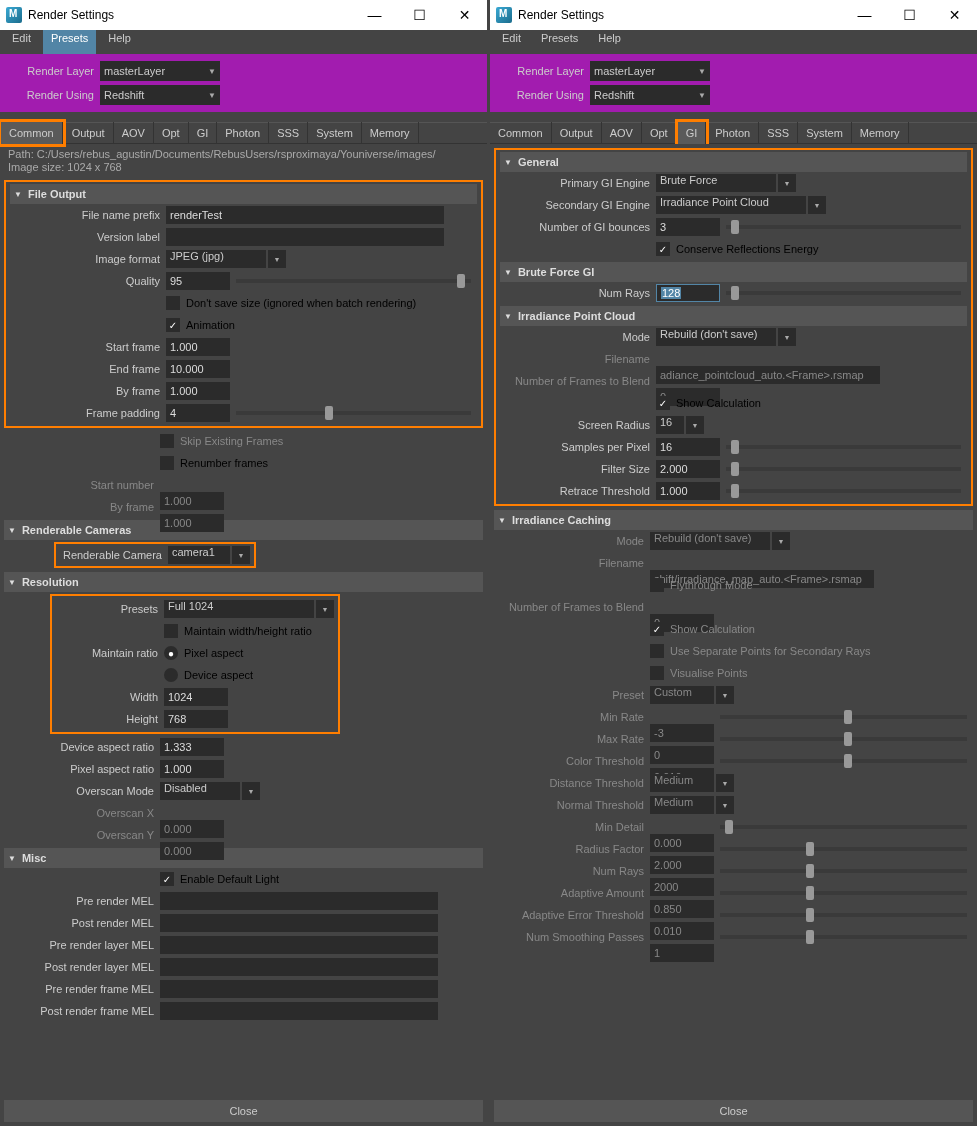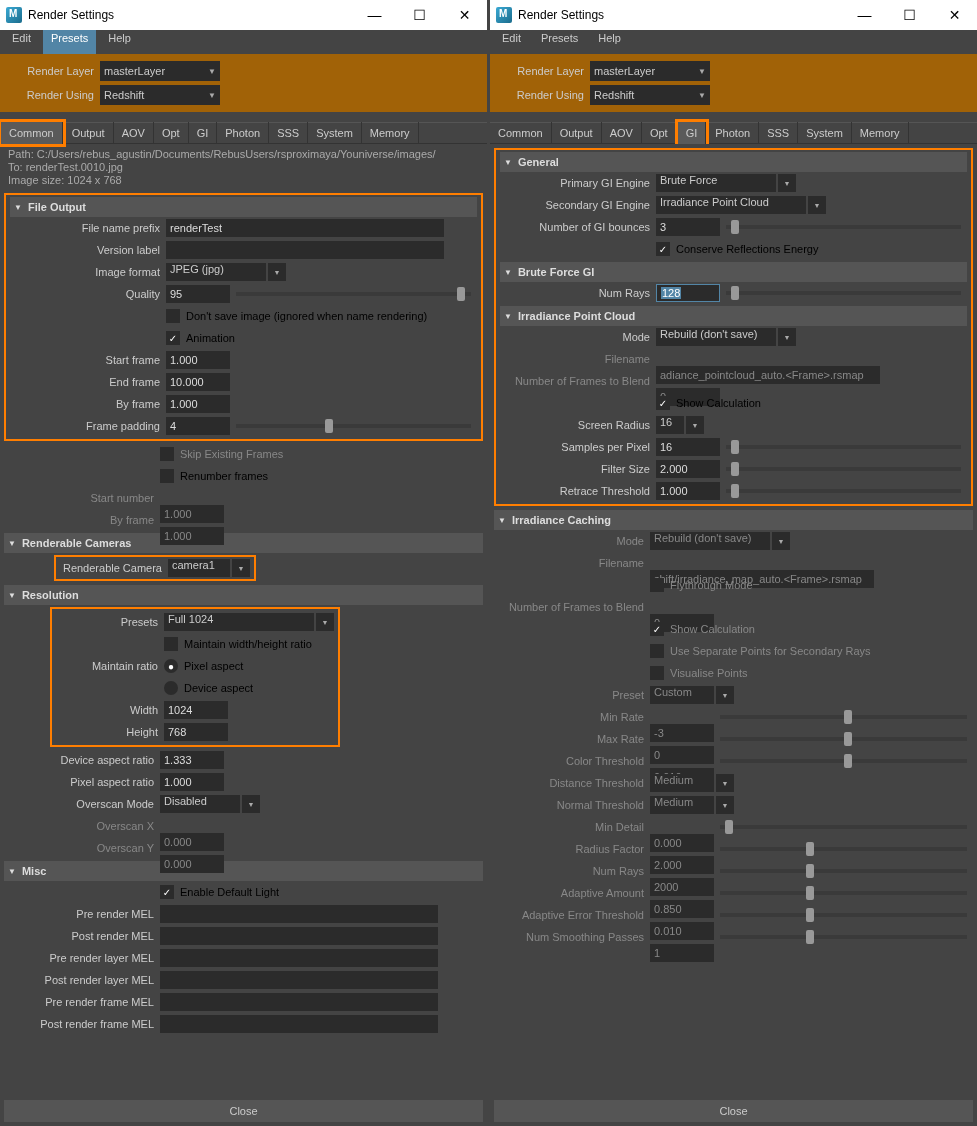--- a/index.html
+++ b/index.html
@@ -7,21 +7,21 @@
 .window { width:487px; height:1126px; display:flex; flex-direction:column; position:relative; }
 .titlebar { height:30px; background:#fff; display:flex; align-items:center; padding:0 0 0 6px; }
 .app-icon { width:16px; height:16px; margin-right:6px; background:linear-gradient(135deg,#3aa9d4 0%,#1b6c8c 100%); border-radius:2px; position:relative; }
 .app-icon:after { content:"M"; color:#fff; font-weight:bold; font-size:10px; position:absolute; top:1px; left:3px; }
 .titlebar-text { flex:1; color:#000; font-size:12px; }
 .titlebar-btns { display:flex; }
 .tbb { width:45px; height:30px; display:flex; align-items:center; justify-content:center; color:#000; font-size:14px; }
 .menubar { height:24px; background:#444; display:flex; padding:0 4px; gap:4px; }
 .menu-item { padding:2px 8px; color:#ccc; }
 .menu-item.hl { background:#5285a6; color:#fff; }
-.form-area { padding:4px 4px; background:#a16207; }
+.form-area { padding:4px 4px; background:#a21caf; }
 .form-row { display:flex; align-items:center; height:22px; margin:2px 0; }
 .form-row label { width:96px; text-align:right; color:#ccc; padding-right:6px; }
 .select { background:#2b2b2b; color:#ccc; height:20px; padding:0 4px; border:none; display:flex; align-items:center; position:relative; }
 .select .arrow { position:absolute; right:4px; top:6px; font-size:8px; color:#aaa; }
 .sel-190 { width:120px; }
 .tabs { display:flex; background:#444; border-top:1px solid #555; border-bottom:1px solid #333; height:22px; align-items:center; margin-top:10px; }
 .tab { padding:8px 8px; height:22px; display:flex; align-items:center; color:#ccc; border-right:1px solid #333; }
 .tab.active { background:#5a5a5a; }
 .info-block { padding:4px 8px; color:#aaa; font-size:10px; line-height:13px; }
 .panel { margin:2px 4px; }
@@ -92,21 +92,20 @@
     <div class="tab">AOV</div>
     <div class="tab">Opt</div>
     <div class="tab">GI</div>
     <div class="tab">Photon</div>
     <div class="tab">SSS</div>
     <div class="tab">System</div>
     <div class="tab">Memory</div>
   </div>
   <div class="info-block">
     <div>Path: C:/Users/rebus_agustin/Documents/RebusUsers/rsproximaya/Youniverse/images/</div>
-    <div>To:            renderTest.0010.jpg</div>
     <div>Image size: 1024 x 768</div>
   </div>
   <div class="scroll-body">
 
     <div class="hl-box" style="margin:2px 4px 0 4px;">
       <div class="panel">
         <div class="panel-hd">
             <span class="tri">▼</span>
             <span>File Output</span>
           </div>
@@ -128,21 +127,21 @@
         <div class="prow">
             <div class="lbl">Quality</div>
             <input class="inp w64" value="95" style="">
             <div class="slider-track">
               <div class="slider-thumb" style="left:94%"></div>
             </div>
           </div>
         <div class="prow">
             <div class="lbl"></div>
             <span class="chk"></span>
-            <span>Don't save image (ignored when name rendering)</span>
+            <span>Don't save size (ignored when batch rendering)</span>
           </div>
         <div class="prow">
             <div class="lbl"></div>
             <span class="chk">✓</span>
             <span>Animation</span>
           </div>
         <div class="prow">
             <div class="lbl">Start frame</div>
             <input class="inp w64" value="1.000" style="">
           </div>

